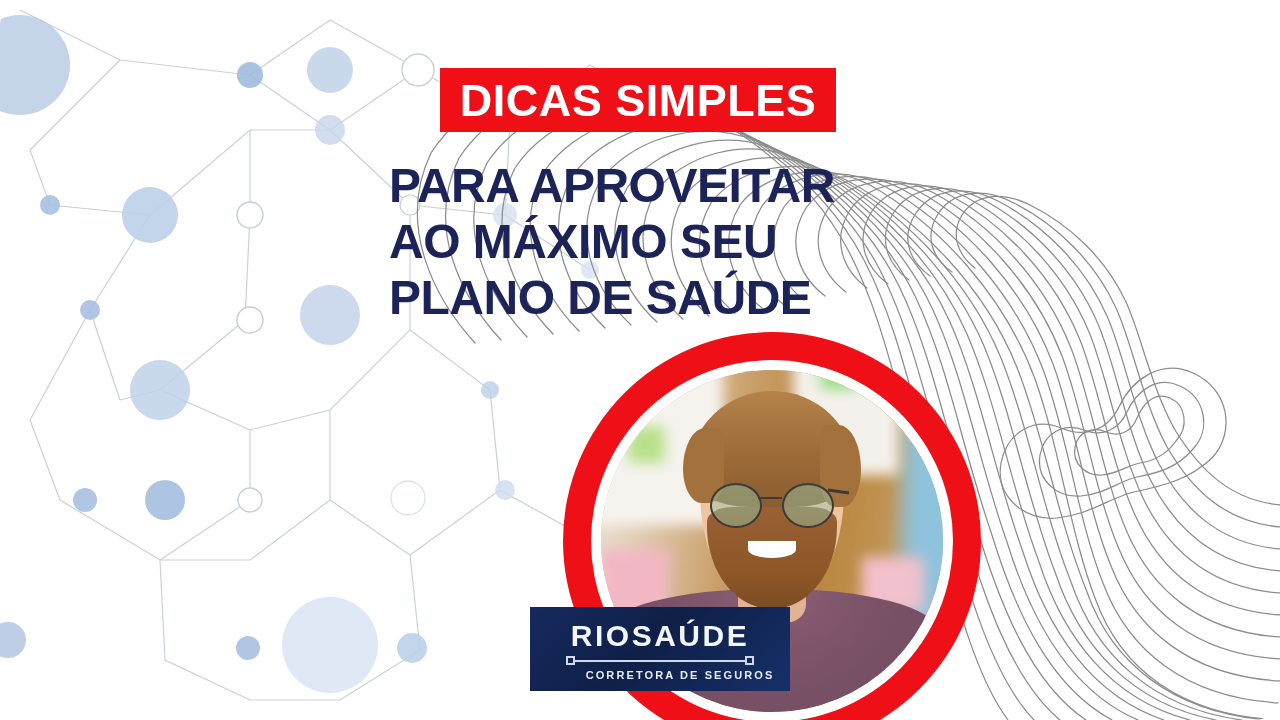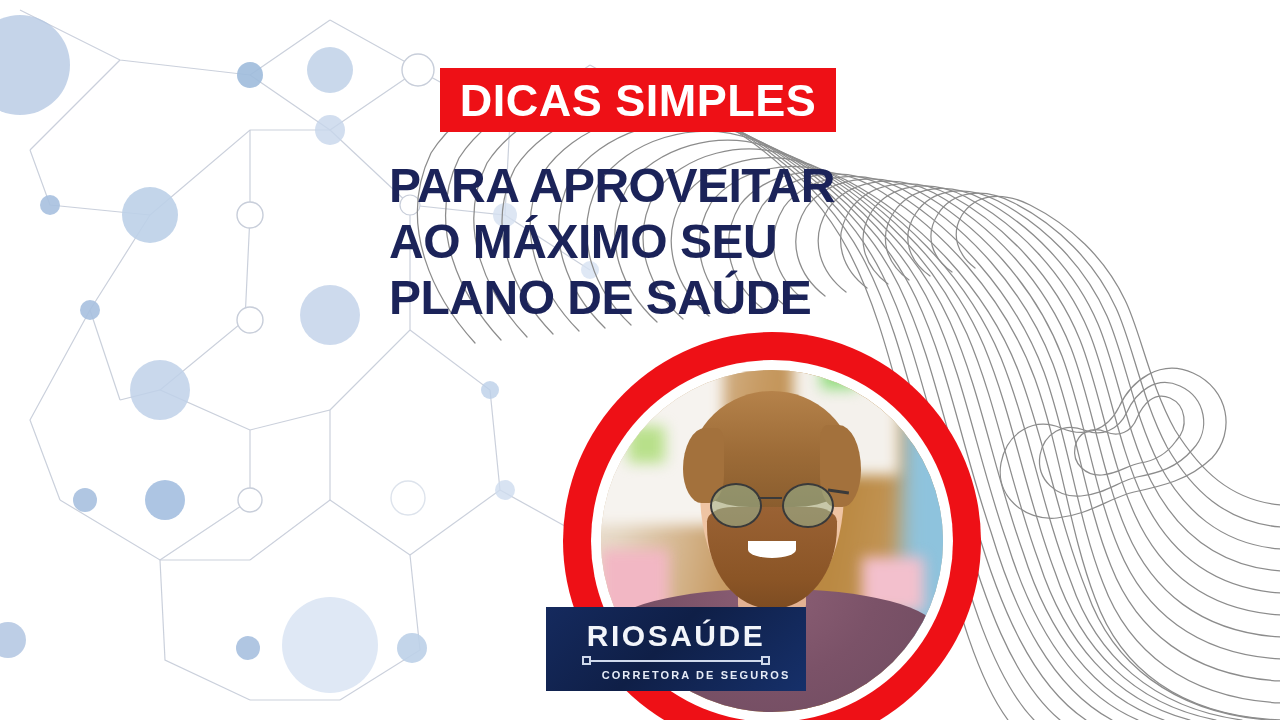--- a/index.html
+++ b/index.html
@@ -4,20 +4,21 @@
 <title>RioSaude Banner</title>
 <style>
   html,body{margin:0;padding:0;background:#ffffff;}
   body{font-family:"Liberation Sans",sans-serif;}
 
   #stage{
     position:relative;
     width:1280px;height:720px;
     overflow:hidden;
     background:#ffffff;
+    border-radius:25px;
   }
 
   
   .bg-layer{position:absolute;top:0;left:0;width:1280px;height:720px;pointer-events:none;}
 
   
   #badge{
     position:absolute;
     left:440px;top:68px;
     width:396px;height:64px;
@@ -145,21 +146,21 @@
   #glasses-bridge{
     left:46%;top:37%;width:7%;height:2px;background:#3a3a3a;
   }
   #glasses-arm{
     left:66.5%;top:35%;width:6%;height:2.5px;background:#3a3a3a;transform:rotate(8deg);
   }
 
   
   #logo{
     position:absolute;
-    left:546px;top:607px;
+    left:530px;top:607px;
     width:260px;height:84px;
     background:linear-gradient(135deg,#152a5e 0%, #0f1f47 45%, #16306a 100%);
     z-index:7;
     display:flex;flex-direction:column;align-items:center;justify-content:center;
     box-sizing:border-box;
     padding-top:4px;
   }
   #logo-name{
     color:#f2f5fa;
     font-size:30px;

